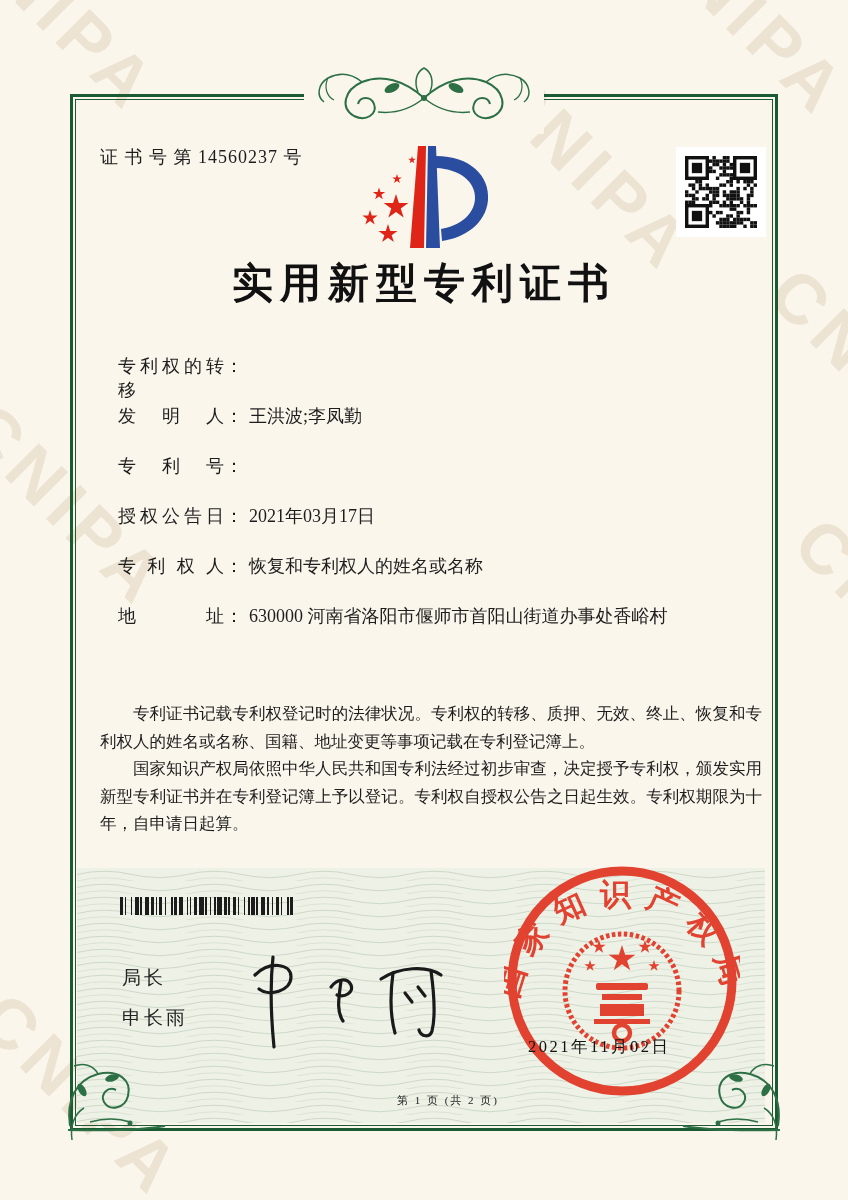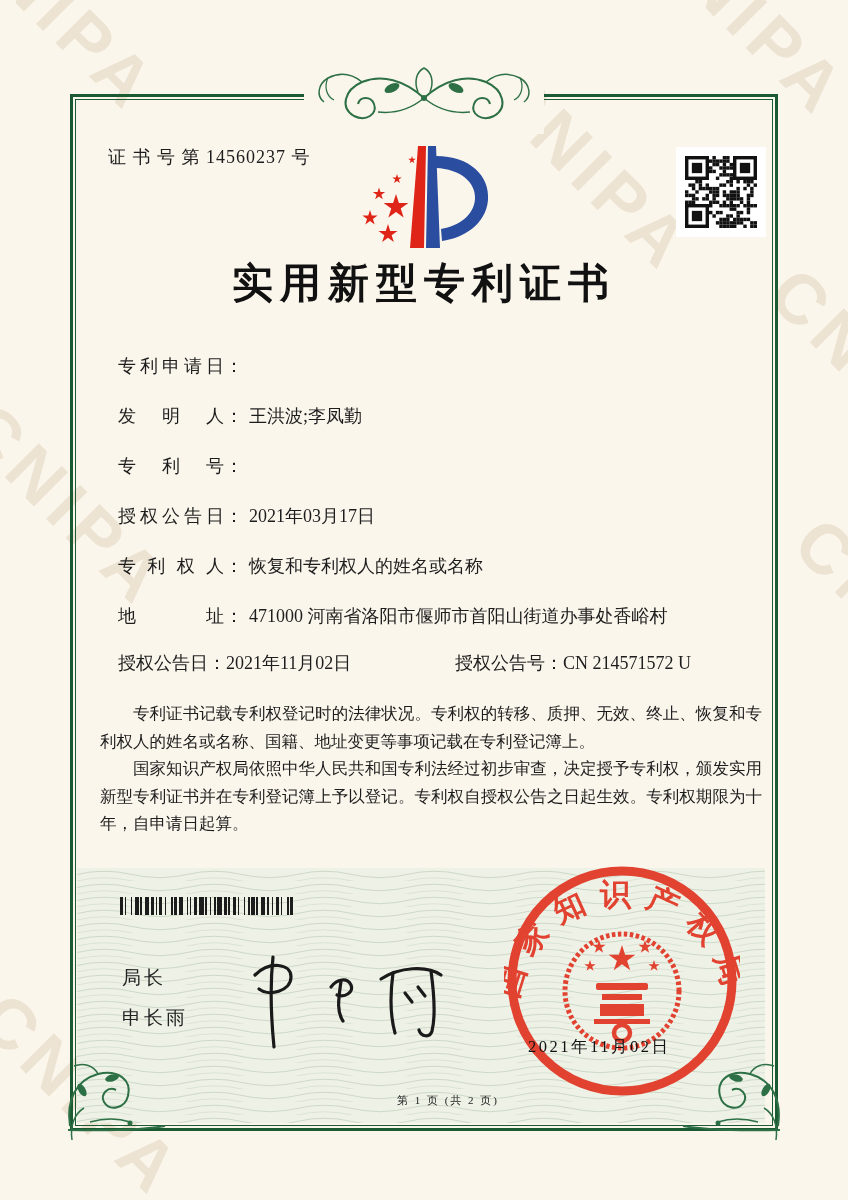--- a/index.html
+++ b/index.html
@@ -20,21 +20,21 @@
          border:1px solid #1c5a34;}
 
   
   .waves{position:absolute;left:77px;top:868px;z-index:3;}
 
   .orn{position:absolute;z-index:4;}
 
   .content{position:absolute;left:0;top:0;width:848px;height:1200px;z-index:5;}
   .abs{position:absolute;}
 
-  .cert-no{left:108px;top:145px;font-size:18px;letter-spacing:1px;}
+  .cert-no{left:100px;top:145px;font-size:18px;letter-spacing:1px;}
   .qr-pad{left:676px;top:147px;width:90px;height:90px;background:#fff;
           display:flex;align-items:center;justify-content:center;}
   .title{left:0;top:256px;width:848px;text-align:center;font-size:41px;
          font-weight:bold;letter-spacing:7px;color:#111;}
 
   .fields{left:118px;top:354px;width:600px;}
   .frow{height:28px;margin-bottom:22px;font-size:18px;display:flex;}
   .flabel{display:inline-block;width:106px;text-align:justify;text-align-last:justify;}
   .fvalue{margin-left:6px;white-space:nowrap;}
   .fcolon{margin-left:1px;}
@@ -328,21 +328,21 @@
       <use href="#st" transform="translate(18,76) scale(8)" fill="#df2418"></use>
       <use href="#st" transform="translate(27,52) scale(6.5)" fill="#df2418"></use>
       <use href="#st" transform="translate(45,37) scale(5)" fill="#df2418"></use>
       <use href="#st" transform="translate(60,18) scale(4)" fill="#df2418"></use>
     </svg>
 
     <div class="abs title">实用新型专利证书</div>
 
     <div class="abs fields">
       <div class="frow">
-        <span class="flabel">专利申请日</span>
+        <span class="flabel">专利权的转移</span>
           <span class="fcolon">：</span>
       </div>
       <div class="frow">
         <span class="flabel">发明人</span>
           <span class="fcolon">：</span>
         <span class="fvalue">王洪波;李凤勤</span>
       </div>
       <div class="frow">
         <span class="flabel">专利号</span>
           <span class="fcolon">：</span>
@@ -353,30 +353,24 @@
         <span class="fvalue">2021年03月17日</span>
       </div>
       <div class="frow">
         <span class="flabel">专利权人</span>
           <span class="fcolon">：</span>
         <span class="fvalue">恢复和专利权人的姓名或名称</span>
       </div>
       <div class="frow">
         <span class="flabel">地址</span>
           <span class="fcolon">：</span>
-        <span class="fvalue">471000 河南省洛阳市偃师市首阳山街道办事处香峪村</span>
+        <span class="fvalue">630000 河南省洛阳市偃师市首阳山街道办事处香峪村</span>
       </div>
     </div>
 
-    <div class="abs grant-row">
-      <span>授权公告日</span><span>：</span><span>2021年11月02日</span>
-      <span class="grant-right">
-        <span>授权公告号</span><span>：</span><span>CN 214571572 U</span>
-      </span>
-    </div>
 
     <div class="abs paras">
       <p>专利证书记载专利权登记时的法律状况。专利权的转移、质押、无效、终止、恢复和专利权人的姓名或名称、国籍、地址变更等事项记载在专利登记簿上。</p>
       <p>国家知识产权局依照中华人民共和国专利法经过初步审查，决定授予专利权，颁发实用新型专利证书并在专利登记簿上予以登记。专利权自授权公告之日起生效。专利权期限为十年，自申请日起算。</p>
     </div>
 
     <div class="abs barcode" id="barcode">
         <i style="width:3.1px;background:#1c1c1c"></i>
         <i style="width:1.55px;background:transparent"></i>
         <i style="width:1.55px;background:#1c1c1c"></i>

